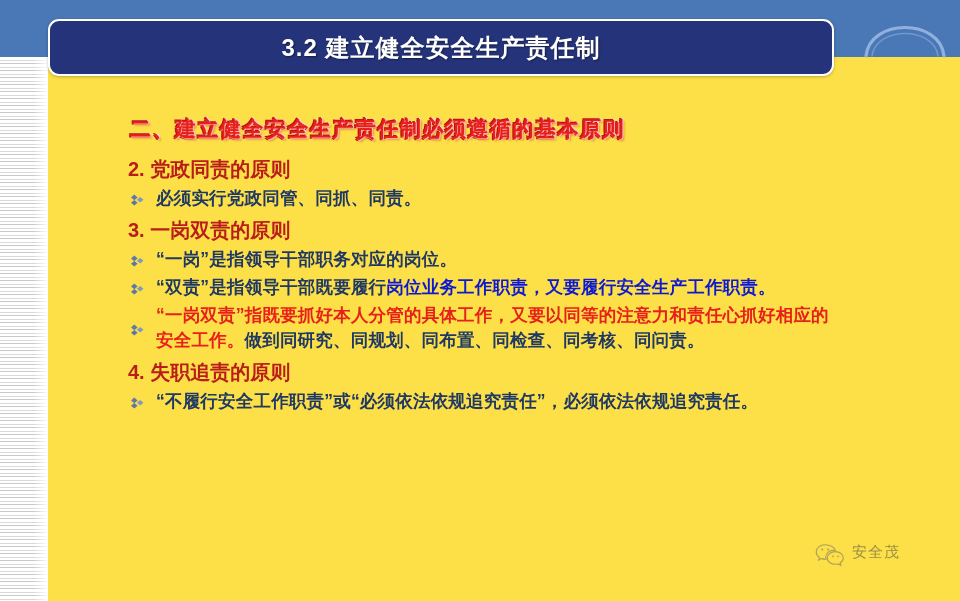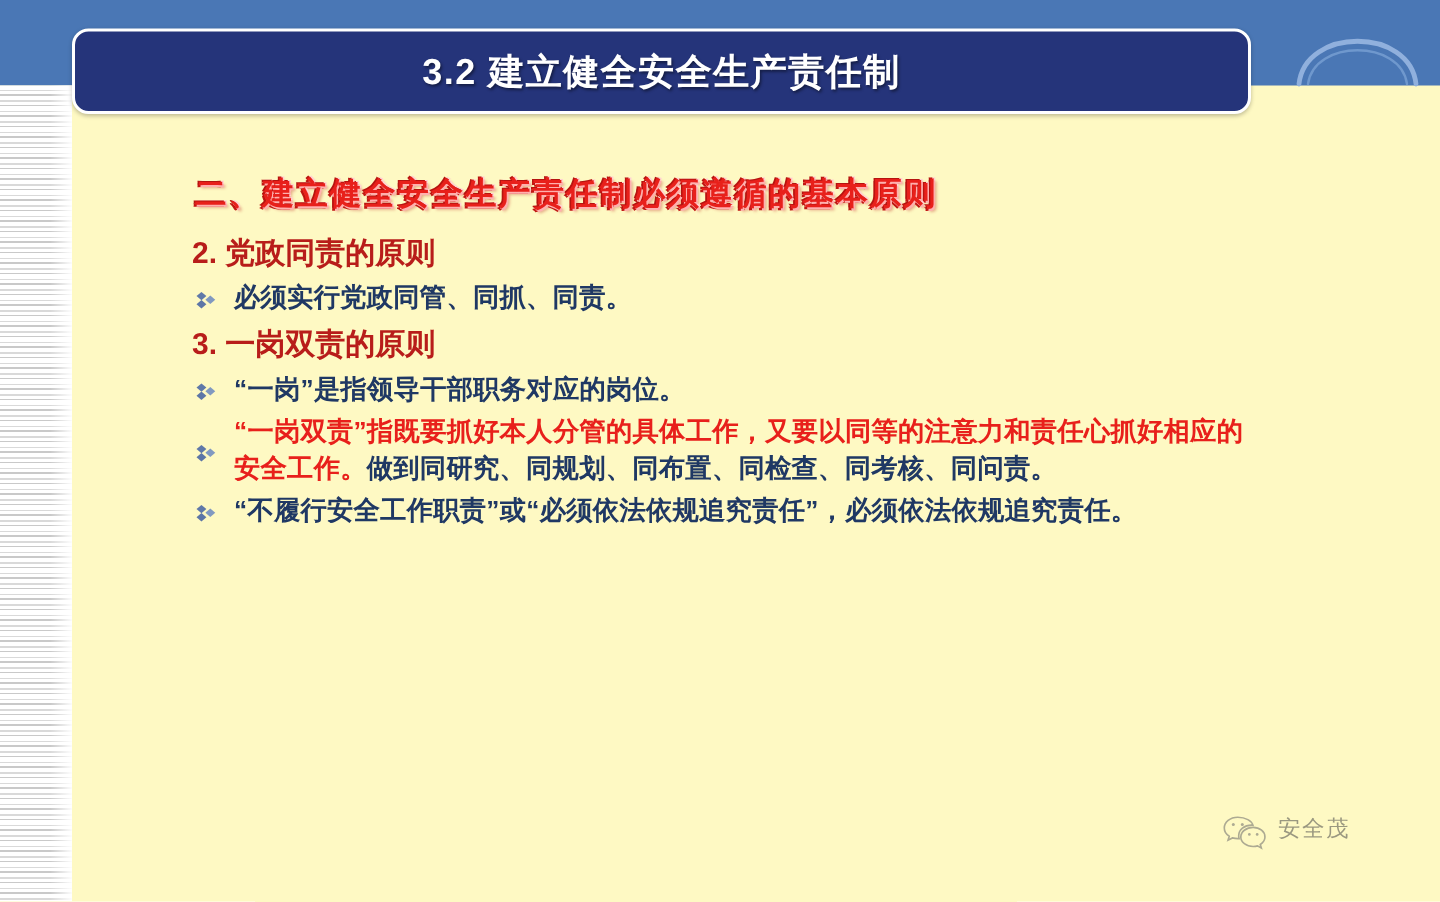--- a/index.html
+++ b/index.html
@@ -7,21 +7,21 @@
     width:960px;height:601px;
     background:#ffffff;
     font-family:"Liberation Sans","DejaVu Sans",sans-serif;
     overflow:hidden;
     position:relative;
   }
 
   
   #slide{
     position:absolute;left:0;top:0;width:960px;height:601px;
-    background:#fef9c3;overflow:hidden;
+    background:#fde047;overflow:hidden;
   }
 
   
   .header-band{
     position:absolute;left:0;top:0;width:960px;height:57px;
     background:#4a77b5;
   }
   
   .header-arc{
     position:absolute;left:862px;top:2px;width:86px;height:56px;
@@ -172,22 +172,33 @@
           <span class="bullet-text"><span class="t-navy">“一岗”是指领导干部职务对应的岗位。</span></span>
         </div>
         <div class="bullet-row">
           <span class="bullet-mark">
             <svg width="15" height="13" viewBox="0 0 15 13">
               <path d="M4.3 0.6 L7.6 3.4 L4.3 6.2 L1 3.4 Z" fill="#6079a8"></path>
               <path d="M10.2 3.0 L13.5 5.8 L10.2 8.6 L6.9 5.8 Z" fill="#8199c0"></path>
               <path d="M4.3 6.0 L7.6 8.8 L4.3 11.6 L1 8.8 Z" fill="#5d76a6"></path>
             </svg>
           </span>
+          <span class="bullet-text"><span class="t-navy">“双责”是指领导干部既要履行</span><span class="t-blue">岗位业务工作职责，又要履行安全生产工作职责。</span></span>
+        </div>
+        <div class="bullet-row">
+          <span class="bullet-mark">
+            <svg width="15" height="13" viewBox="0 0 15 13">
+              <path d="M4.3 0.6 L7.6 3.4 L4.3 6.2 L1 3.4 Z" fill="#6079a8"></path>
+              <path d="M10.2 3.0 L13.5 5.8 L10.2 8.6 L6.9 5.8 Z" fill="#8199c0"></path>
+              <path d="M4.3 6.0 L7.6 8.8 L4.3 11.6 L1 8.8 Z" fill="#5d76a6"></path>
+            </svg>
+          </span>
           <span class="bullet-text"><span class="t-red">“一岗双责”指既要抓好本人分管的具体工作，又要以同等的注意力和责任心抓好相应的安全工作。</span><span class="t-navy">做到同研究、同规划、同布置、同检查、同考核、同问责。</span></span>
         </div>
+        <div class="principle">4. 失职追责的原则</div>
         <div class="bullet-row">
           <span class="bullet-mark">
             <svg width="15" height="13" viewBox="0 0 15 13">
               <path d="M4.3 0.6 L7.6 3.4 L4.3 6.2 L1 3.4 Z" fill="#6079a8"></path>
               <path d="M10.2 3.0 L13.5 5.8 L10.2 8.6 L6.9 5.8 Z" fill="#8199c0"></path>
               <path d="M4.3 6.0 L7.6 8.8 L4.3 11.6 L1 8.8 Z" fill="#5d76a6"></path>
             </svg>
           </span>
           <span class="bullet-text"><span class="t-navy">“不履行安全工作职责”或“必须依法依规追究责任”，必须依法依规追究责任。</span></span>
         </div>

